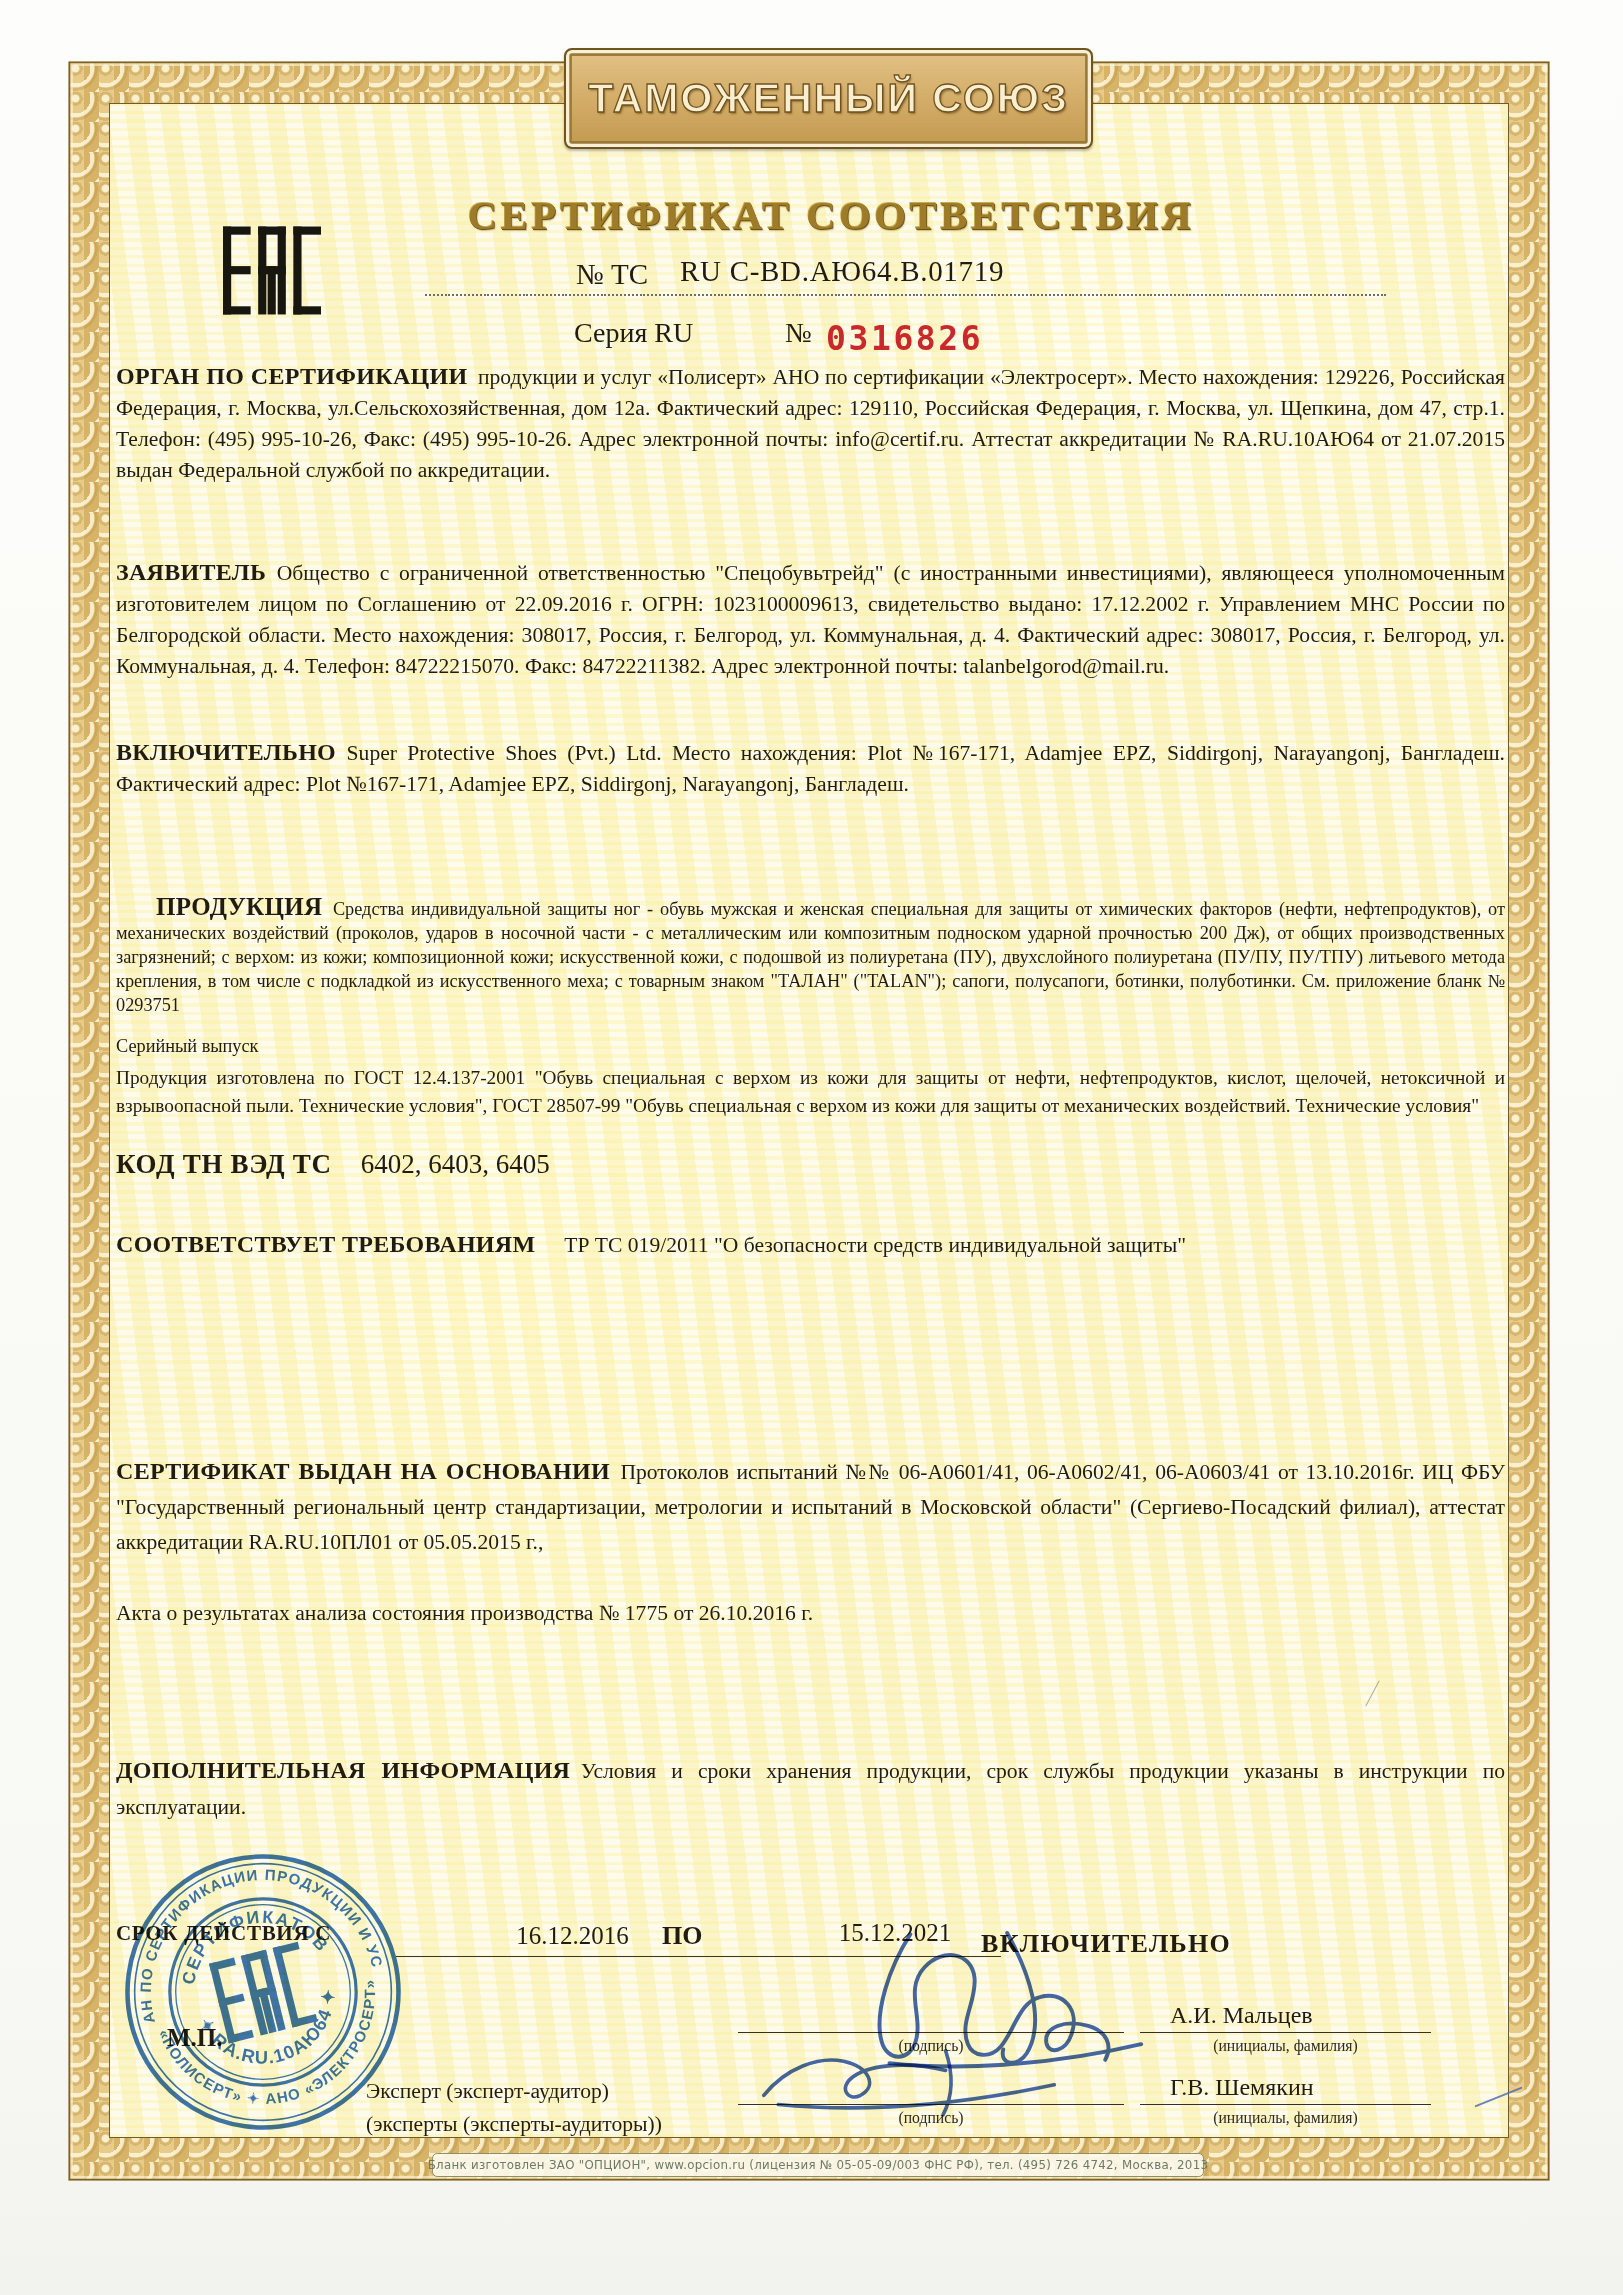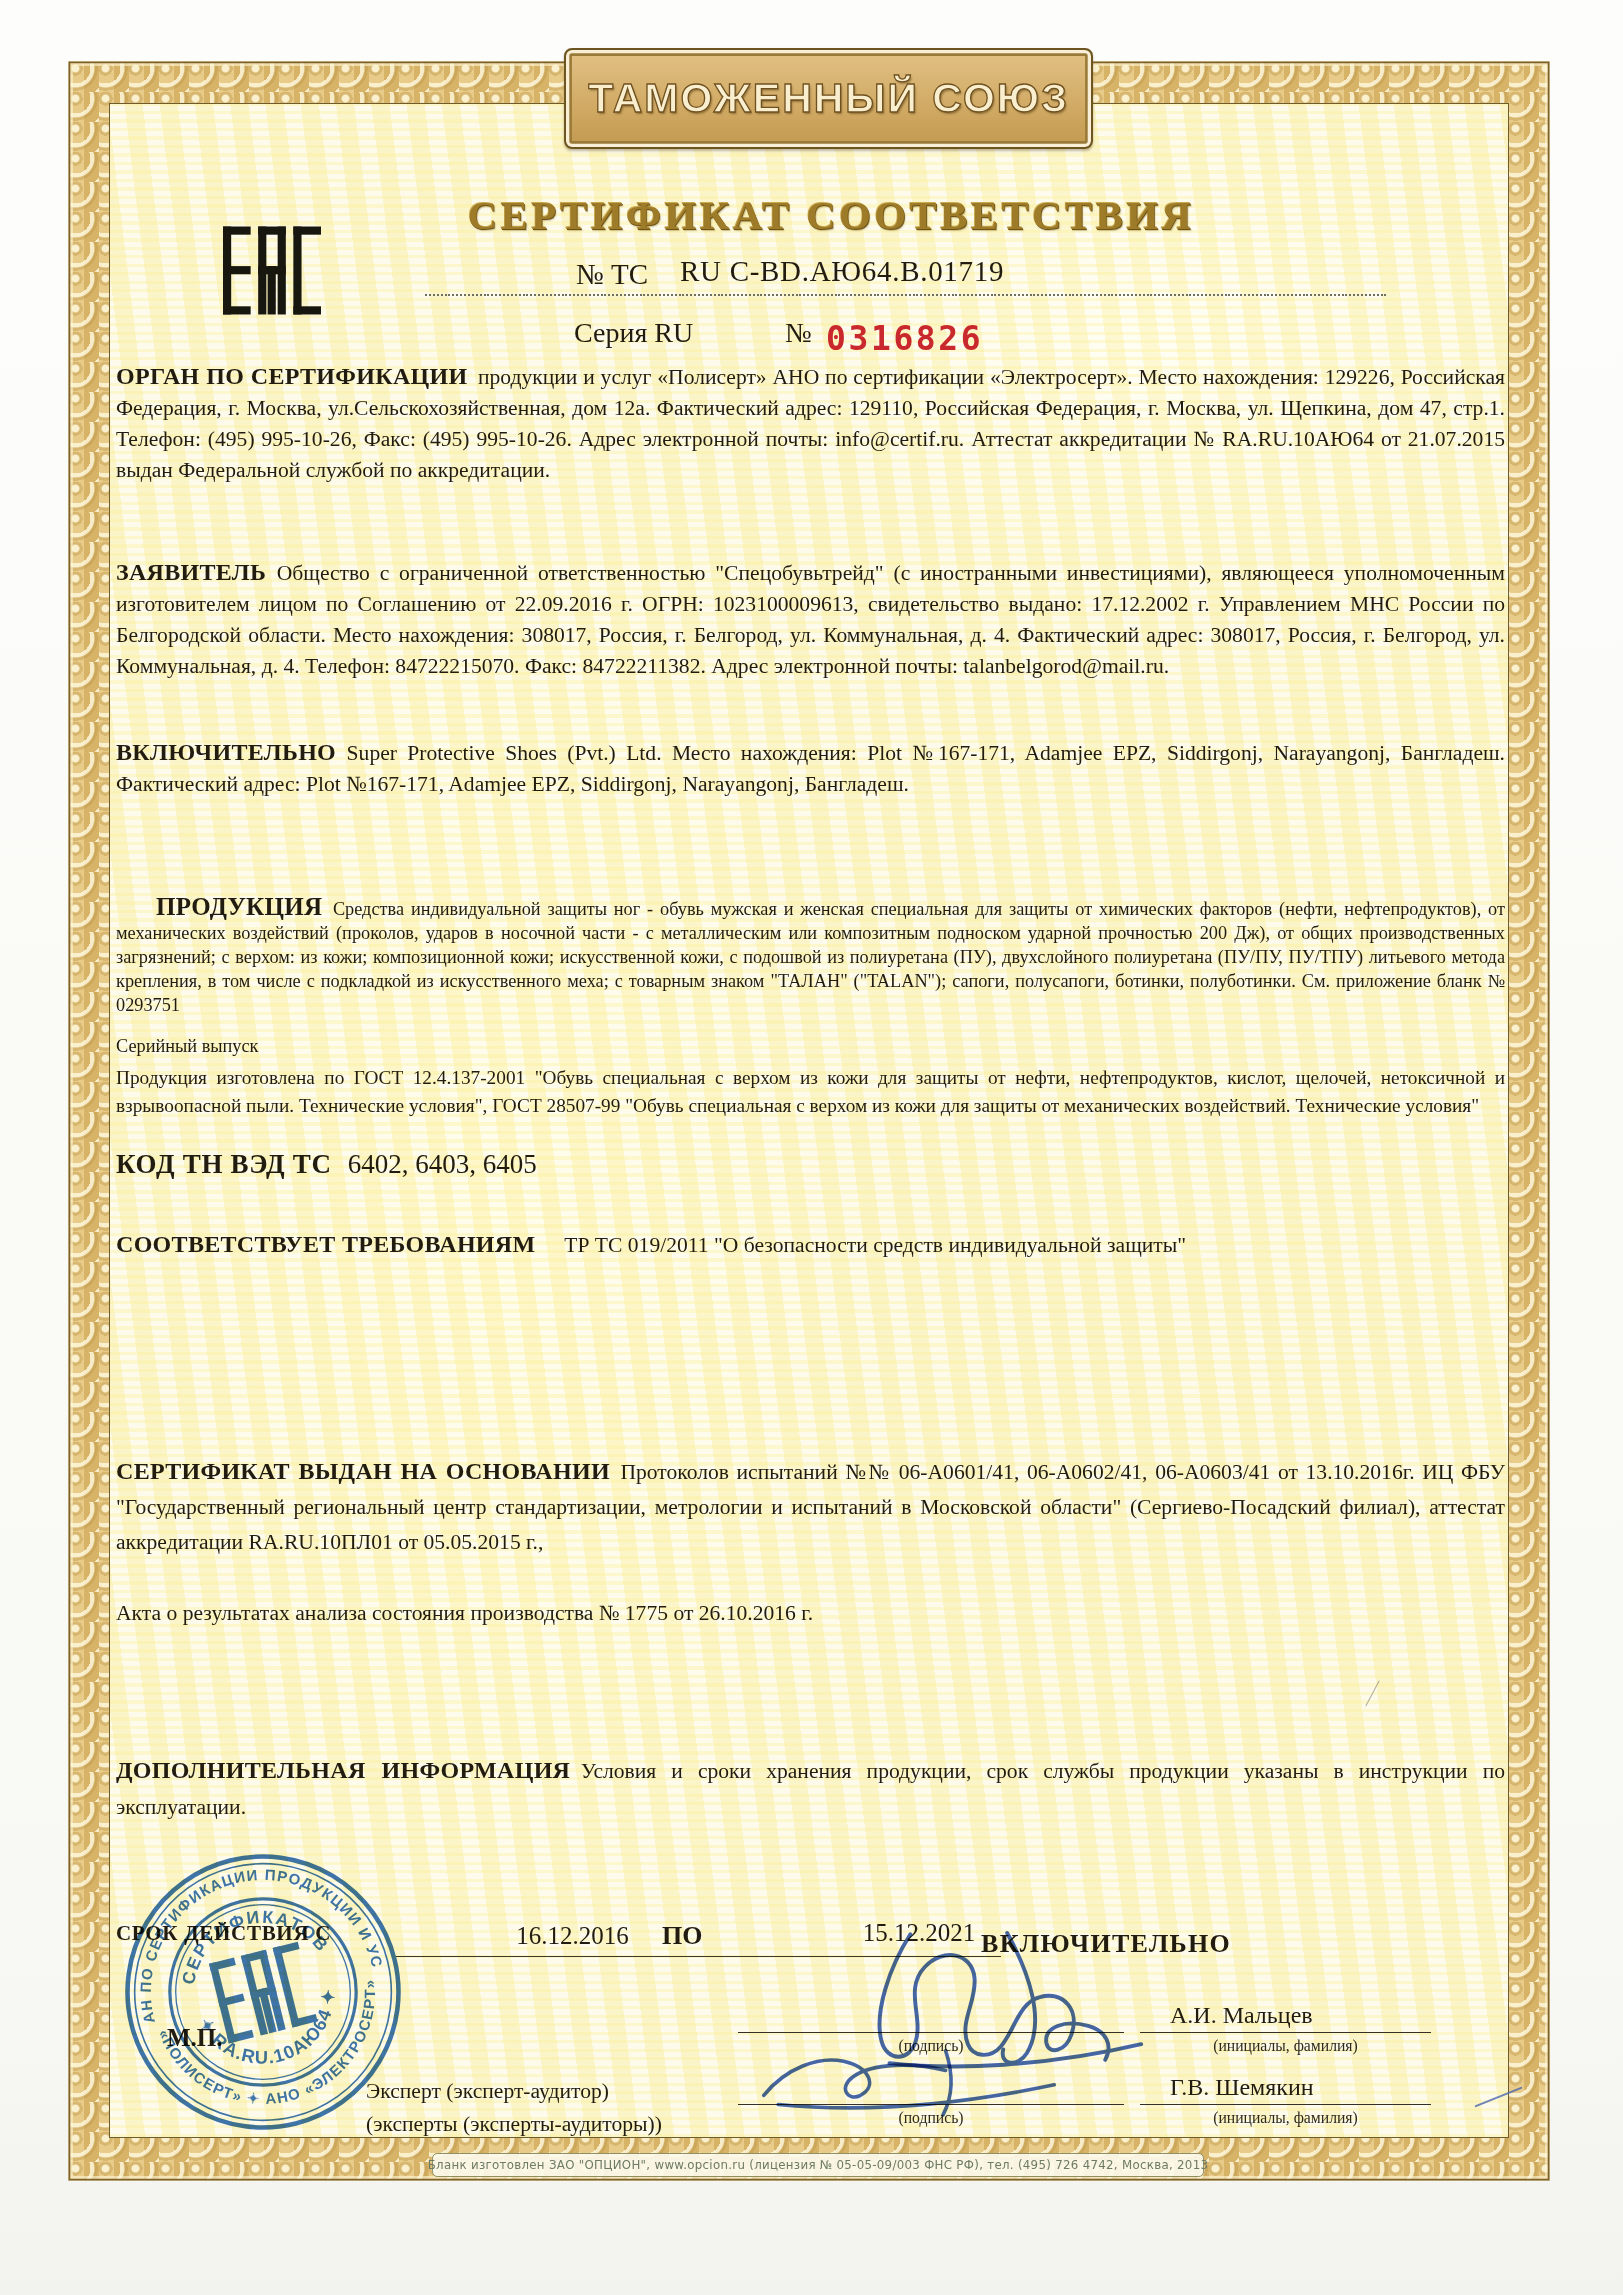--- a/index.html
+++ b/index.html
@@ -66,32 +66,32 @@
   .para .h { font-weight:bold; font-size:24px; letter-spacing:0.3px; padding-right:10.5px; }
   #p-org { top:361px; }
   #p-app { top:557px; }
   #p-man { top:737px; }
   #p-prod { top:895px; font-size:18.3px; line-height:24px; }
   #p-prod .h { font-size:25px;margin-left:40px; }
   .line-serial { position:absolute; left:116px; top:1036px; font-size:18.3px; z-index:2; }
   #p-gost { top:1064px; font-size:19.3px; line-height:27.5px; }
   .tnved { position:absolute; left:116px; top:1149px; font-size:27px; z-index:2; }
   .tnved .h { font-weight:bold; letter-spacing:0.7px; }
-  .tnved .v { margin-left:16px; }
+  .tnved .v { margin-left:29px; }
   #p-comp { top:1229px; }
   #p-comp .vv { padding-left:18.3px; }
   #p-basis { top:1454px; line-height:35px; }
   .line-act { position:absolute; left:116px; top:1601px; font-size:21.6px; z-index:2; }
   #p-extra { top:1752px; line-height:36px; }
   
   .v-label { position:absolute; left:116px;  top:1921px; font-size:21px; font-weight:bold; letter-spacing:0.7px; z-index:4; }
   .v-from  { position:absolute; left:419px;  top:1922px; width:307px; text-align:center; font-size:25px; z-index:4; }
   .v-line1 { position:absolute; left:396px;  top:1956px; width:363px; height:1.3px; background:#3d382c; z-index:4; }
   .v-po    { position:absolute; left:662px; top:1921px; font-size:26px; font-weight:bold; z-index:4; }
-  .v-to    { position:absolute; left:772px; top:1919px; width:294px; text-align:center; font-size:25px; z-index:4; }
+  .v-to    { position:absolute; left:748px; top:1919px; width:294px; text-align:center; font-size:25px; z-index:4; }
   .v-line2 { position:absolute; left:759px; top:1956px; width:242px; height:1.3px; background:#3d382c; z-index:4; }
   .v-incl  { position:absolute; left:981px; top:1929px; font-size:26px; font-weight:bold; letter-spacing:1.3px; z-index:4; }
   
   .role-head { position:absolute; left:366px; top:2000px; width:373px; font-size:21.6px; line-height:33px; z-index:4; }
   .role-exp  { position:absolute; left:366px; top:2075px; width:419px; font-size:21.6px; line-height:33px; z-index:4; }
   .sig-line   { position:absolute; height:1.3px; background:#343026; z-index:3; }
   #sline1 { left:738px; top:2032px; width:386px; }
   #nline1 { left:1140px; top:2032px; width:291px; }
   #sline2 { left:738px; top:2104px; width:386px; }
   #nline2 { left:1140px; top:2104px; width:291px; }

